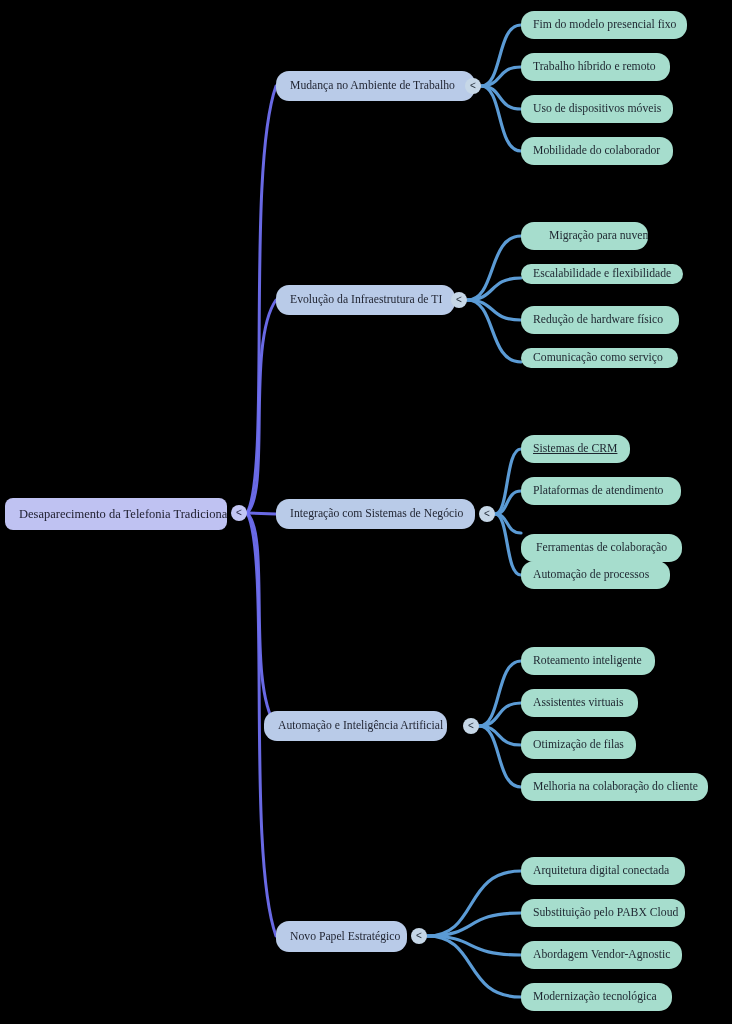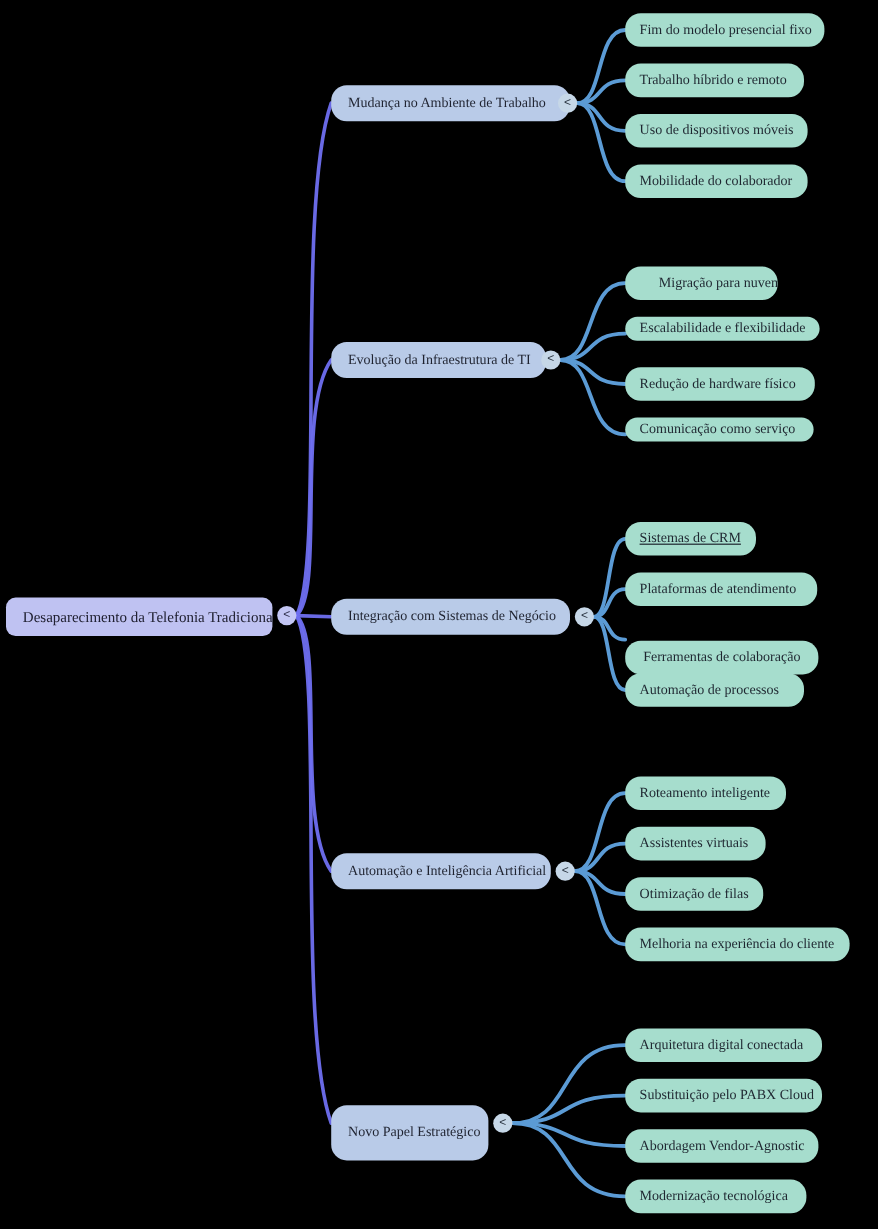--- a/index.html
+++ b/index.html
@@ -163,37 +163,37 @@
     </div>
     <div class="node node-leaf" style="left: 521px; top: 477px; width: 160px; height: 28px;">
       <span class="label">Plataformas de atendimento</span>
     </div>
     <div class="node node-leaf" style="left: 521px; top: 534px; width: 161px; height: 28px; text-align: center;">
       <span class="label">Ferramentas de colaboração</span>
     </div>
     <div class="node node-leaf" style="left: 521px; top: 561px; width: 149px; height: 28px;">
       <span class="label">Automação de processos</span>
     </div>
-    <div class="node node-branch" style="left: 276px; top: 711px; width: 183px; height: 30px;">
+    <div class="node node-branch" style="left: 264px; top: 711px; width: 183px; height: 30px;">
       <span class="label">Automação e Inteligência Artificial</span>
     </div>
     <div class="toggle toggle-branch" style="left: 463px; top: 718px;">&lt;</div>
     <div class="node node-leaf" style="left: 521px; top: 647px; width: 134px; height: 28px;">
       <span class="label">Roteamento inteligente</span>
     </div>
     <div class="node node-leaf" style="left: 521px; top: 689px; width: 117px; height: 28px;">
       <span class="label">Assistentes virtuais</span>
     </div>
     <div class="node node-leaf" style="left: 521px; top: 731px; width: 115px; height: 28px;">
       <span class="label">Otimização de filas</span>
     </div>
     <div class="node node-leaf" style="left: 521px; top: 773px; width: 187px; height: 28px;">
-      <span class="label">Melhoria na experiência do cliente</span>
-    </div>
-    <div class="node node-branch" style="left: 276px; top: 921px; width: 131px; height: 46px;">
+      <span class="label">Melhoria na colaboração do cliente</span>
+    </div>
+    <div class="node node-branch" style="left: 276px; top: 921px; width: 131px; height: 31px;">
       <span class="label">Novo Papel Estratégico</span>
     </div>
     <div class="toggle toggle-branch" style="left: 411px; top: 928px;">&lt;</div>
     <div class="node node-leaf" style="left: 521px; top: 857px; width: 164px; height: 28px;">
       <span class="label">Arquitetura digital conectada</span>
     </div>
     <div class="node node-leaf" style="left: 521px; top: 899px; width: 164px; height: 28px;">
       <span class="label">Substituição pelo PABX Cloud</span>
     </div>
     <div class="node node-leaf" style="left: 521px; top: 941px; width: 161px; height: 28px;">

